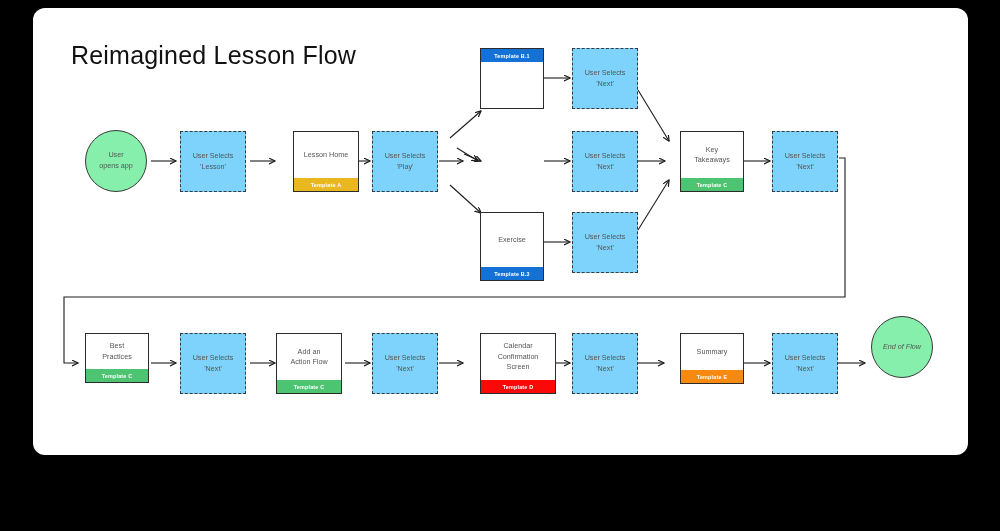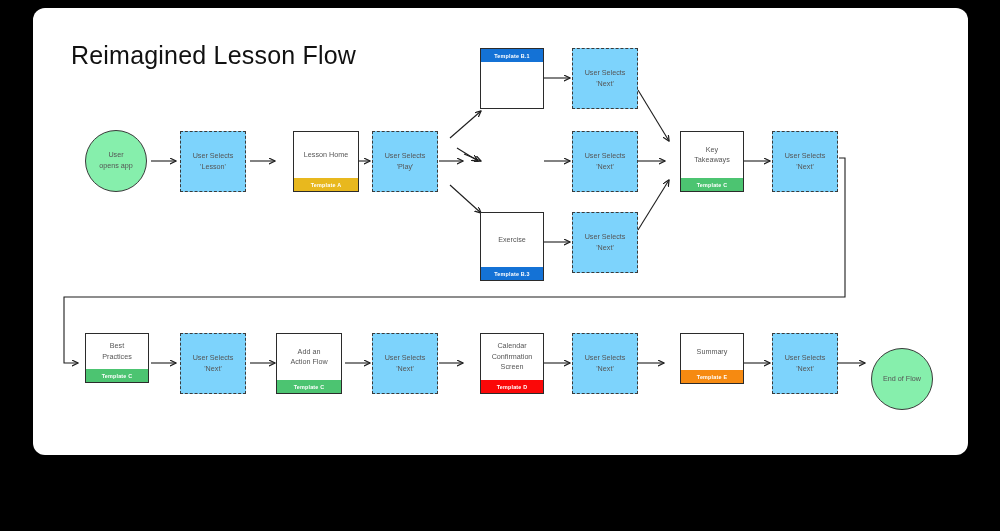--- a/index.html
+++ b/index.html
@@ -134,21 +134,21 @@
     <div class="lbl" style="white-space:pre-line">Add an
 Action Flow</div>
     <div class="tpl" style="background:#4CC471">Template C</div>
   </div>
 
   <div class="node dashed" style="left:339px;top:325px;width:66px;height:61px;">
     <span style="white-space:pre-line">User Selects
 'Next'</span>
   </div>
 
-  <div class="node card" style="left:447px;top:325px;width:64px;height:61px;">
+  <div class="node card" style="left:447px;top:325px;width:76px;height:61px;">
     <div class="lbl" style="white-space:pre-line">Calendar
 Confirmation
 Screen</div>
     <div class="tpl" style="background:#FB0808">Template D</div>
   </div>
 
   <div class="node dashed" style="left:539px;top:325px;width:66px;height:61px;">
     <span style="white-space:pre-line">User Selects
 'Next'</span>
   </div>
@@ -156,17 +156,17 @@
   <div class="node card" style="left:647px;top:325px;width:64px;height:51px;">
     <div class="lbl" style="white-space:pre-line">Summary</div>
     <div class="tpl" style="background:#F68A11">Template E</div>
   </div>
 
   <div class="node dashed" style="left:739px;top:325px;width:66px;height:61px;">
     <span style="white-space:pre-line">User Selects
 'Next'</span>
   </div>
 
-  <div class="node circle" style="left:838px;top:340px;width:62px;height:62px;">
+  <div class="node circle" style="left:838px;top:308px;width:62px;height:62px;font-style:italic;">
     <span style="white-space:pre-line">End of Flow</span>
   </div>
 
 </div>
 
 </body></html>

